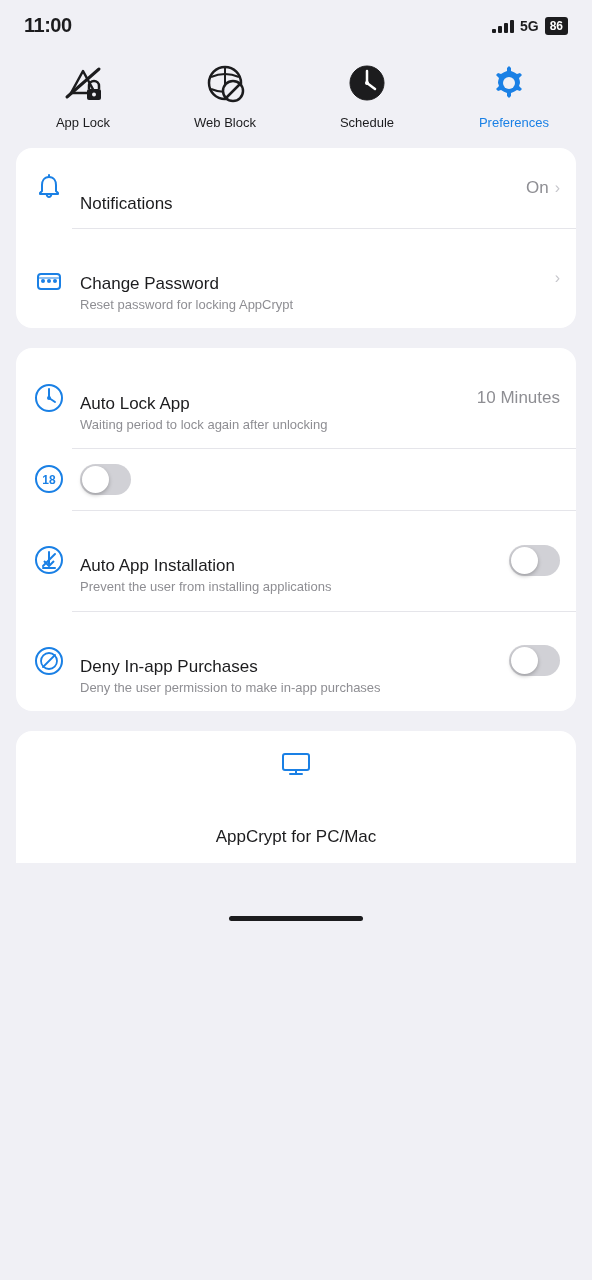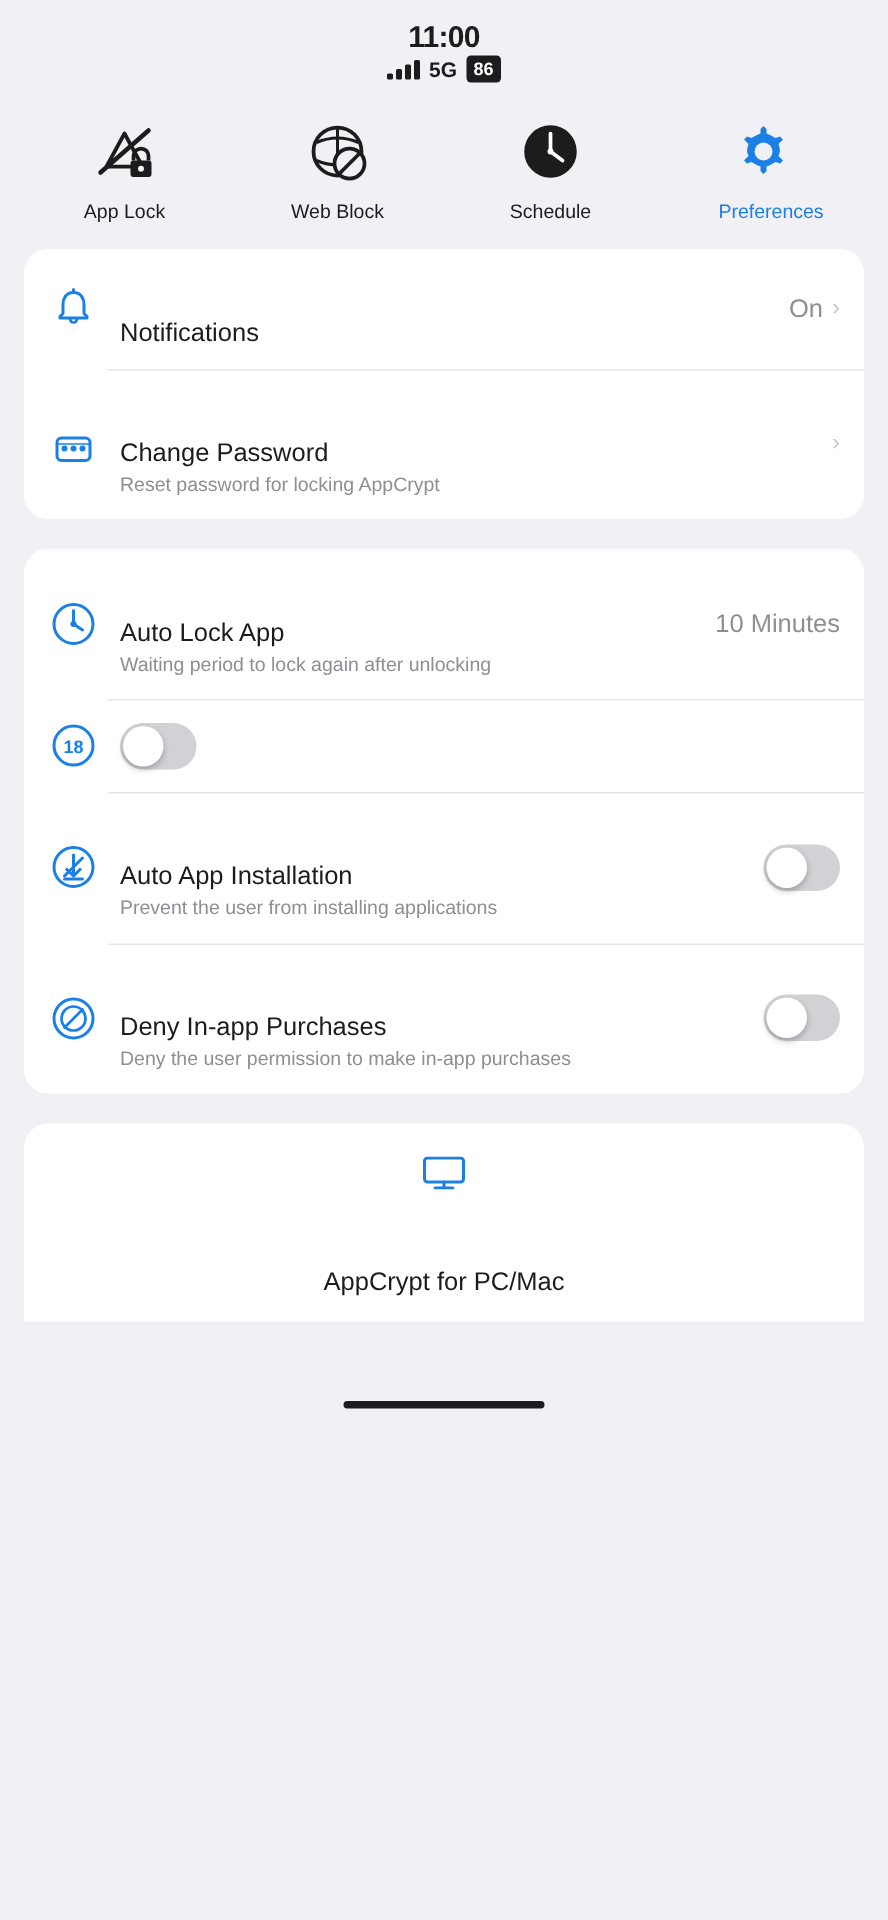--- a/index.html
+++ b/index.html
@@ -13,21 +13,20 @@
       overflow-x: hidden;
     }
 
     
     .status-bar {
       display: flex;
       justify-content: space-between;
       align-items: center;
       padding: 14px 24px 6px;
       background: #f0f0f5;
-      flex-direction: column;
     }
     .status-time {
       font-size: 20px;
       font-weight: 600;
       letter-spacing: -0.5px;
     }
     .status-icons {
       display: flex;
       align-items: center;
       gap: 6px;

